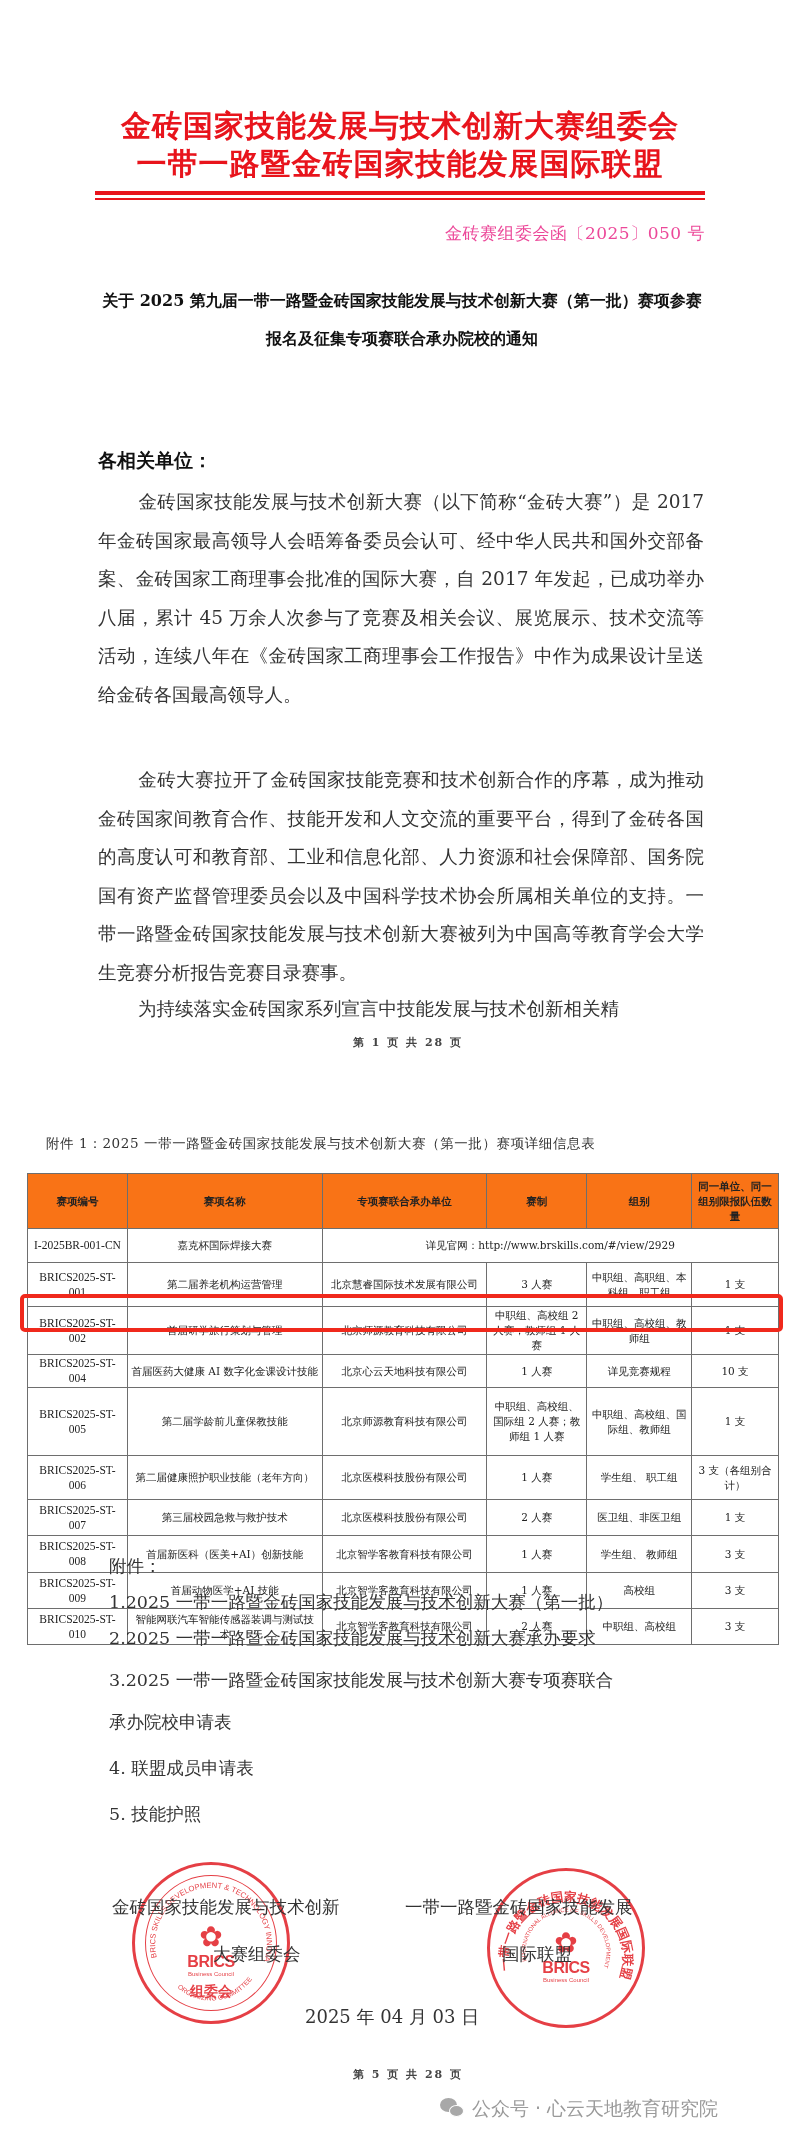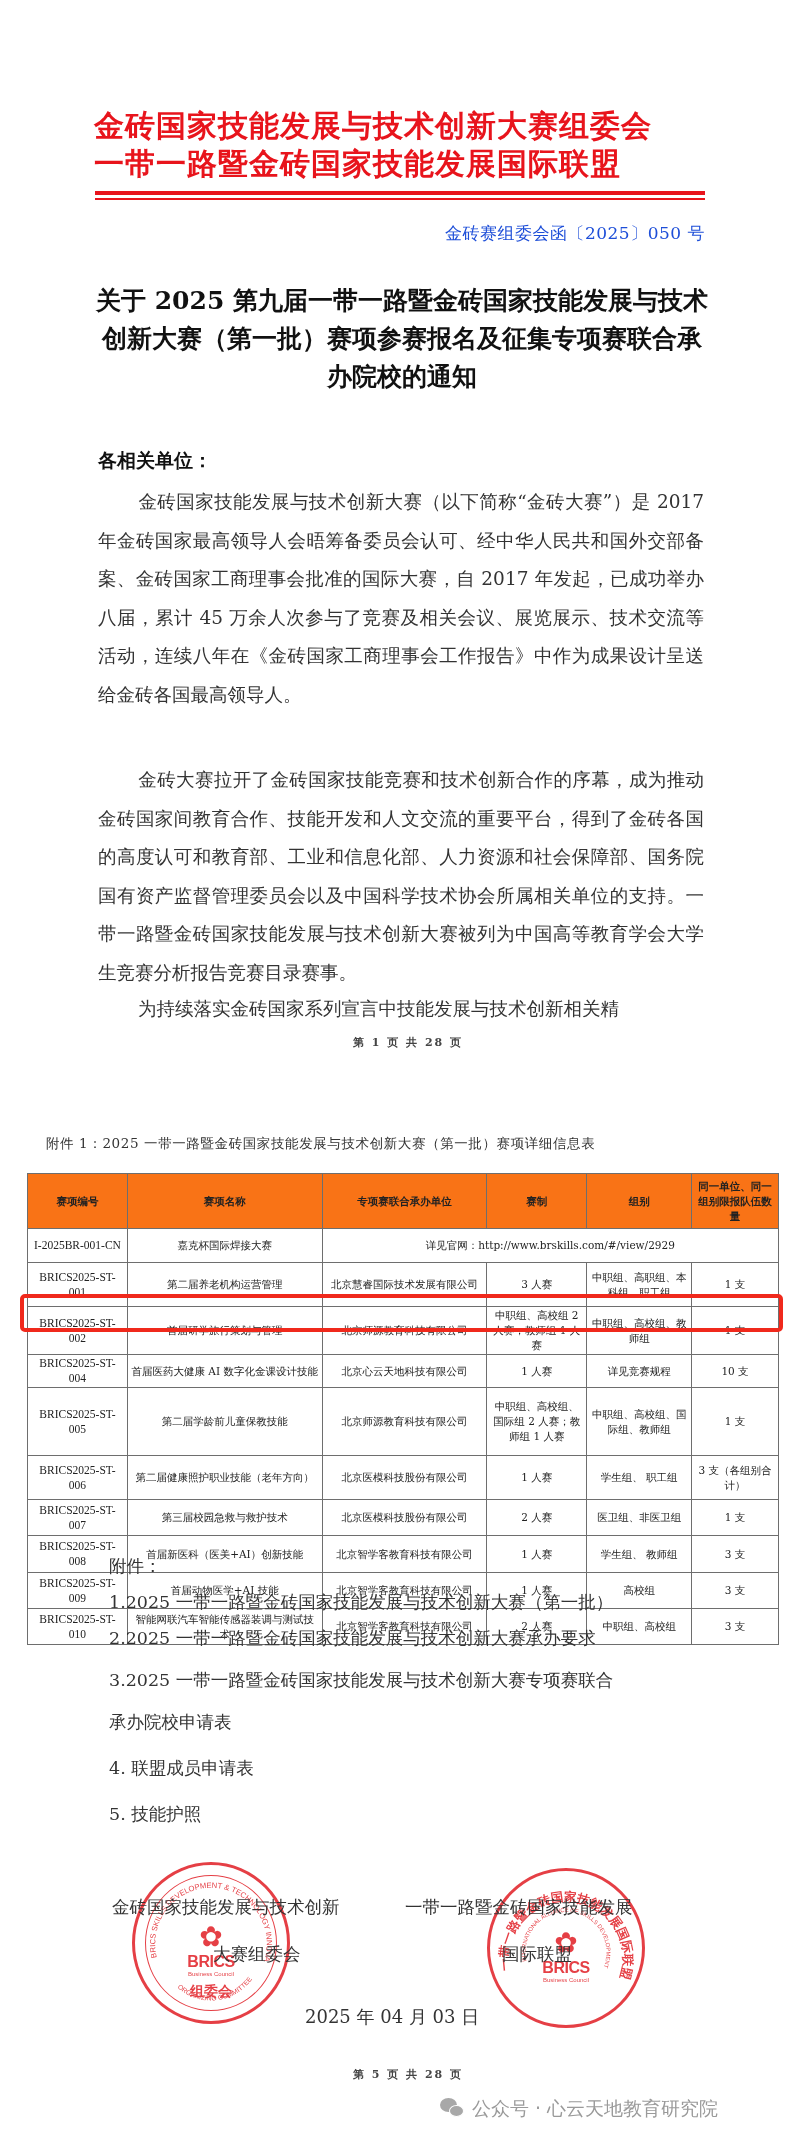--- a/index.html
+++ b/index.html
@@ -1,26 +1,26 @@
 <!DOCTYPE html>
 <html><head>
 <meta charset="utf-8">
 <style>
   * { box-sizing: border-box; margin: 0; padding: 0; }
   html, body { width: 800px; background: #ffffff; }
   body { position: relative; height: 2140px; overflow: hidden; font-family: "DejaVu Serif", "Liberation Serif", serif; color: #222; }
 
   .page1 { position: absolute; left: 0; top: 0; width: 800px; height: 1080px; }
-  .red-title { position: absolute; left: 94px; width: 612px; color: #e8141c; font-family: "DejaVu Sans", sans-serif; font-weight: bold; font-size: 30px; letter-spacing: 1px; white-space: nowrap; }
+  .red-title { position: absolute; left: 94px; width: 612px; text-align: center; color: #e8141c; font-family: "DejaVu Sans", sans-serif; font-weight: bold; font-size: 30px; letter-spacing: 1px; white-space: nowrap; }
   .red-title.l1 { top: 106px; }
   .red-title.l2 { top: 144px; }
   .red-rule-thick { position: absolute; left: 95px; width: 610px; top: 191px; height: 4px; background: #e8141c; }
   .red-rule-thin { position: absolute; left: 95px; width: 610px; top: 198px; height: 2px; background: #e8141c; }
-  .doc-number { position: absolute; right: 95px; top: 222px; font-size: 17px; color: #1d4ed8; letter-spacing: 0.5px; }
-  .doc-title { position: absolute; left: 96px; width: 612px; top: 282px; font-size: 25px; font-weight: bold; line-height: 38px; color: #111; text-align: center; }
+  .doc-number { position: absolute; right: 95px; top: 222px; font-size: 17px; color: #ec4899; letter-spacing: 0.5px; }
+  .doc-title { position: absolute; left: 96px; width: 612px; top: 282px; font-size: 16px; font-weight: bold; line-height: 38px; color: #111; text-align: center; }
   .salutation { position: absolute; left: 98px; top: 448px; font-size: 19px; font-weight: bold; font-family: "DejaVu Sans", sans-serif; color: #111; }
   .body-text { position: absolute; left: 98px; width: 606px; font-size: 18.5px; line-height: 38.5px; color: #333; text-align: justify; text-align-last: left; }
   .body-text .indent { display: inline-block; width: 40px; }
   .p1 { top: 483px; }
   .p2 { top: 761px; }
   .p3 { top: 990px; }
   .page-footer { position: absolute; left: 0; width: 800px; text-align: center; font-size: 11px; color: #444; font-weight: bold; letter-spacing: 2px; padding-left: 16px; }
   .pf1 { top: 1035px; }
 
   .attach-caption { position: absolute; left: 46px; top: 1135px; font-size: 13.5px; color: #333; letter-spacing: 0.6px; white-space: nowrap; }

